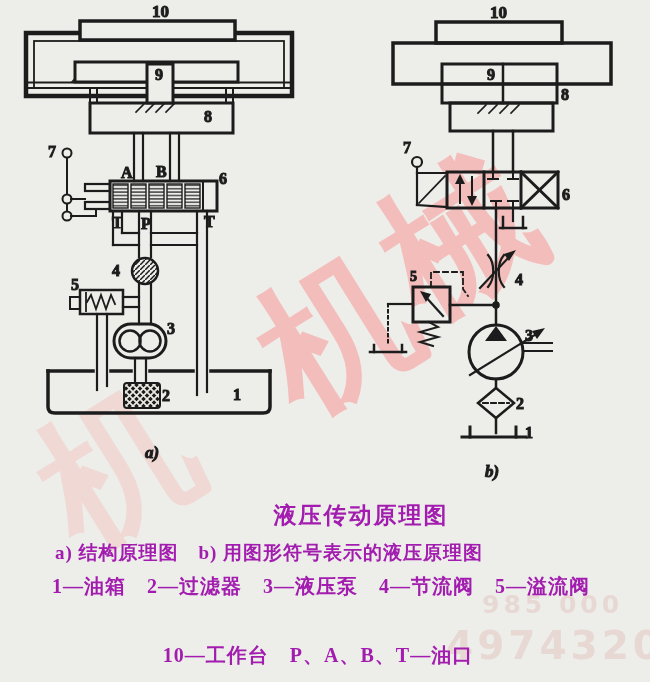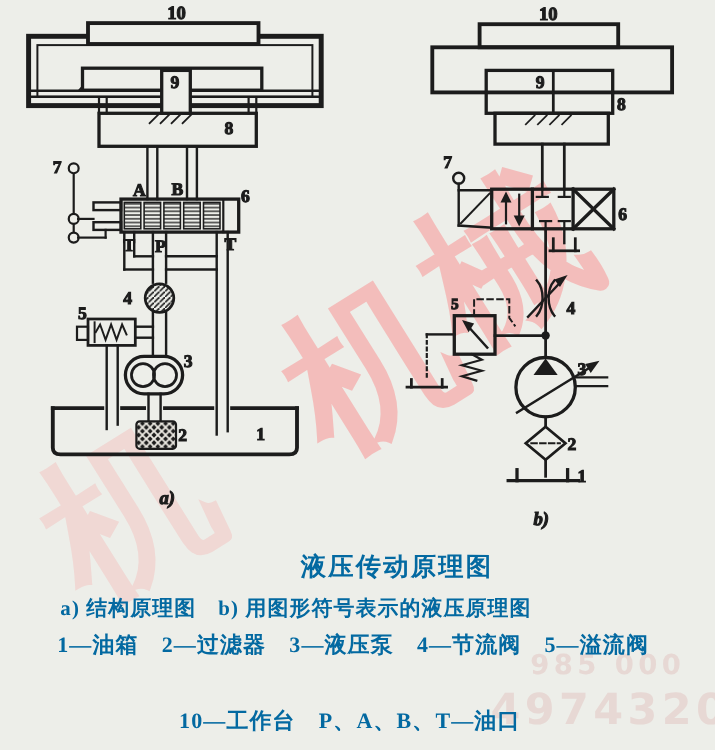--- a/index.html
+++ b/index.html
@@ -17,21 +17,21 @@
   }
   .wm-num{
     position:absolute;line-height:1;font-weight:700;
     color:#e7d8d4;letter-spacing:4px;
     font-family:"DejaVu Sans","Liberation Sans",sans-serif;
     pointer-events:none;
   }
   
   .cap{
     position:absolute;transform:translateX(-50%);
-    white-space:nowrap;color:#0369a1;font-weight:700;letter-spacing:1px;
+    white-space:nowrap;color:#a21caf;font-weight:700;letter-spacing:1px;
   }
   .cap.title{font-size:23px;letter-spacing:2px;}
   .cap.sub{font-size:19px;}
   .cap.leg{font-size:20px;}
   svg.diagram{position:absolute;left:0;top:0;}
   svg text{
     font-family:"Liberation Serif","DejaVu Serif",serif;
     fill:#1c1c1c;font-weight:600;
   }
 </style>

